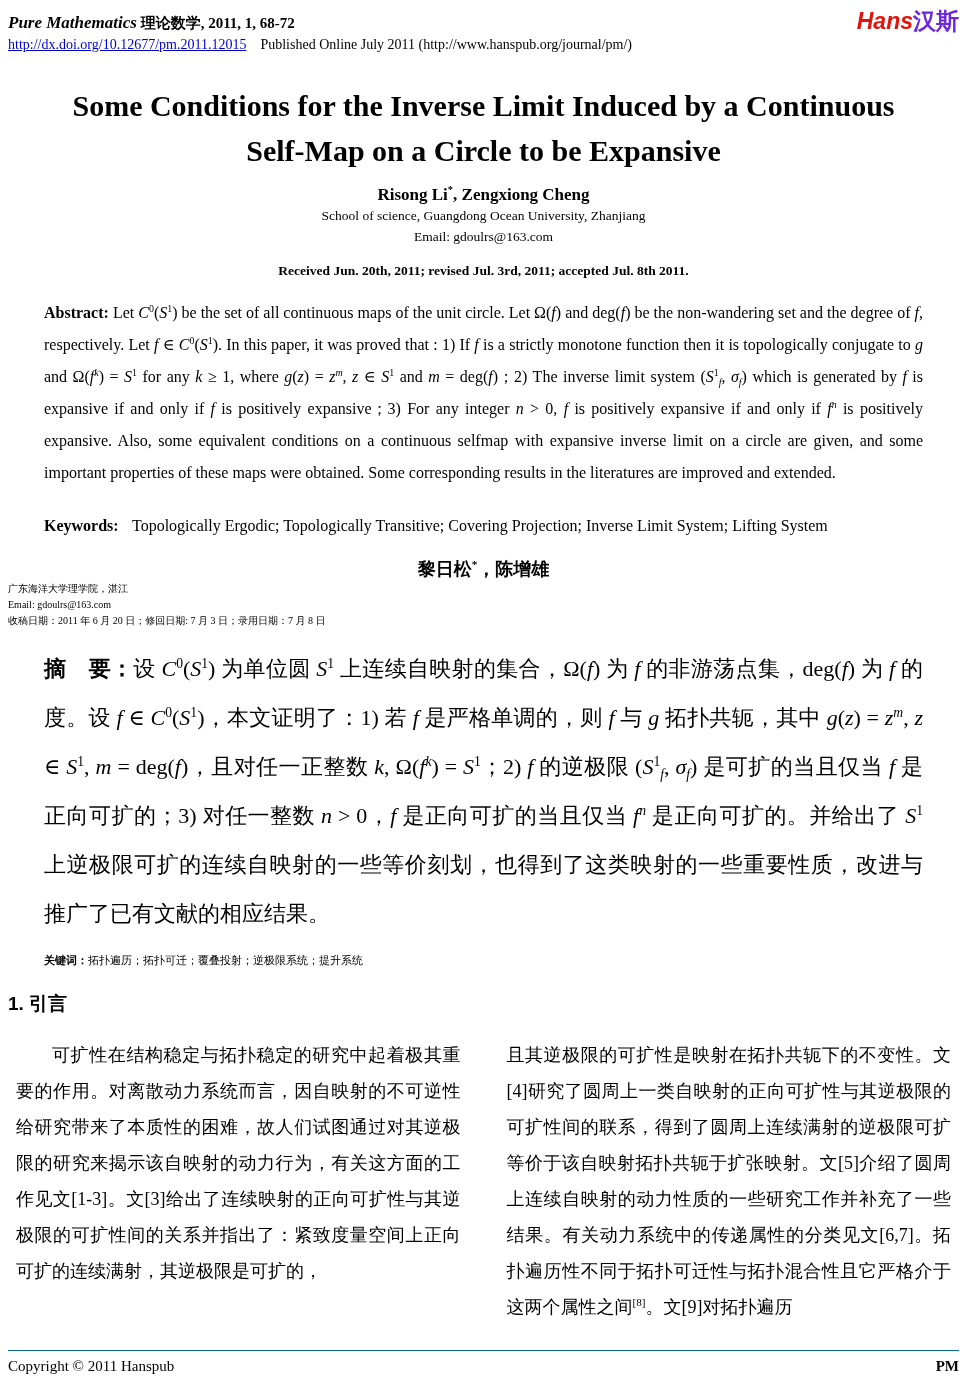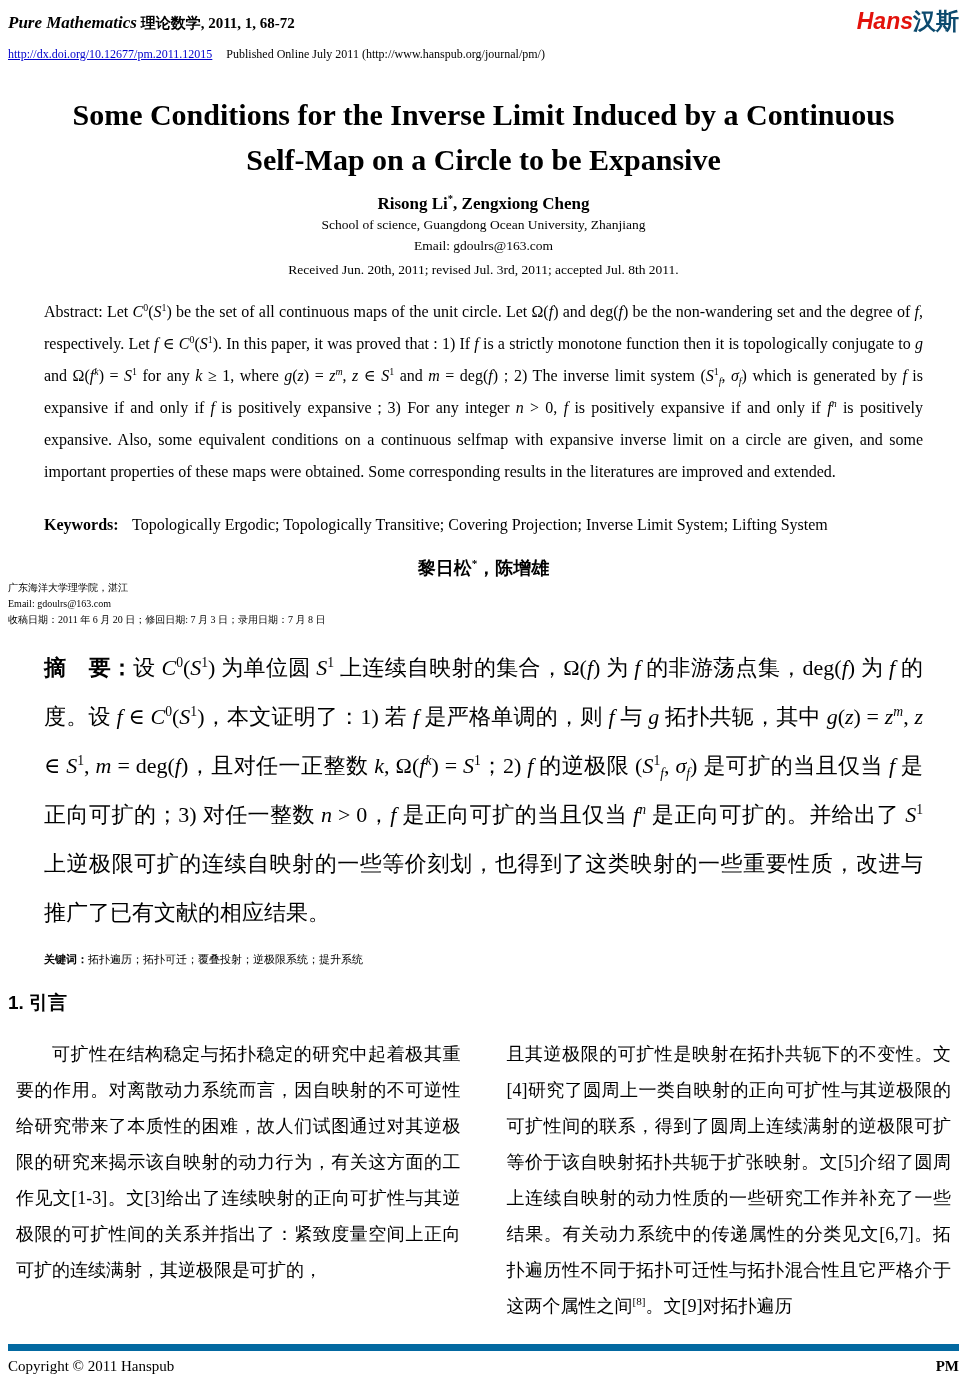--- a/index.html
+++ b/index.html
@@ -15,51 +15,51 @@
   }
   sup{font-size:0.62em;vertical-align:super;line-height:0;}
   sub{font-size:0.62em;vertical-align:sub;line-height:0;}
   
   .hdr-row1{display:flex;justify-content:space-between;align-items:flex-end;gap:8px;}
   .hdr-left{font-size:15px;}
   .jtitle{font-weight:bold;font-style:italic;font-size:17px;}
   .jinfo{font-weight:bold;font-size:15px;}
   .logo{font-family:"Liberation Sans","DejaVu Sans",sans-serif;font-size:23px;font-weight:bold;line-height:1;white-space:nowrap;}
   .logo-en{color:#e3120b;font-style:italic;letter-spacing:0px;}
-  .logo-cn{color:#0c4a6e;}
-  .hdr-row2{font-size:12px;margin-top:14px;}
+  .logo-cn{color:#6d28d9;}
+  .hdr-row2{font-size:14px;margin-top:4px;}
   .doi{color:#0000cc;text-decoration:underline;}
   .pub{color:#000;margin-left:14px;}
   
   .title-en{margin:30px 40px 0 40px;text-align:center;font-size:30px;font-weight:bold;line-height:1.5;}
   .authors-en{margin-top:12px;text-align:center;font-size:17px;font-weight:bold;}
   .meta-en{text-align:center;font-size:13.5px;line-height:1.58;}
-  .meta-gap{margin-top:2px;}
+  .meta-gap{margin-top:12px;font-weight:bold;}
   
   .abstract{margin:16px 36px 0 36px;font-size:16px;line-height:2.0;text-align:justify;}
-  .ab-label{font-weight:normal;}
+  .ab-label{font-weight:bold;}
   .keywords{position:relative;margin:22px 36px 0 36px;padding-left:88px;font-size:16px;line-height:1.9;text-align:justify;}
   .kw-label{position:absolute;left:0;top:0;font-weight:bold;}
   
   .title-cn{margin-top:20px;text-align:center;font-size:31px;font-weight:bold;font-family:"Liberation Sans","DejaVu Sans",sans-serif;letter-spacing:2px;}
   .authors-cn{margin-top:16px;text-align:center;font-size:18px;font-weight:bold;}
   .meta-cn{font-size:10px;line-height:1.6;}
   .abstract-cn{margin:16px 36px 0 36px;font-size:22px;line-height:2.22;text-align:justify;}
   .ab-label-cn{font-weight:bold;font-family:"Liberation Sans","DejaVu Sans",sans-serif;}
   .keywords-cn{margin:12px 36px 0 36px;font-size:11px;line-height:1.9;}
   
   .sec-heading{margin:20px 0 0 0;font-size:19px;font-weight:bold;font-family:"Liberation Sans","DejaVu Sans",sans-serif;}
   .columns{display:flex;gap:30px;margin-top:12px;}
   .col{flex:1;font-size:18px;line-height:2.0;text-align:justify;}
   .col p{margin:8px;}
   .indent{text-indent:2em;}
   
   .footer{
     position:absolute;left:8px;right:8px;bottom:6px;
-    border-top:7px solid #0369a1;
+    border-top:1px solid #0369a1;
     padding:7px 0 8px 0;
     display:flex;justify-content:space-between;
     font-size:15px;
   }
   .pm{font-weight:bold;}
 </style>
 </head>
 <body>
 
 <div class="page">

